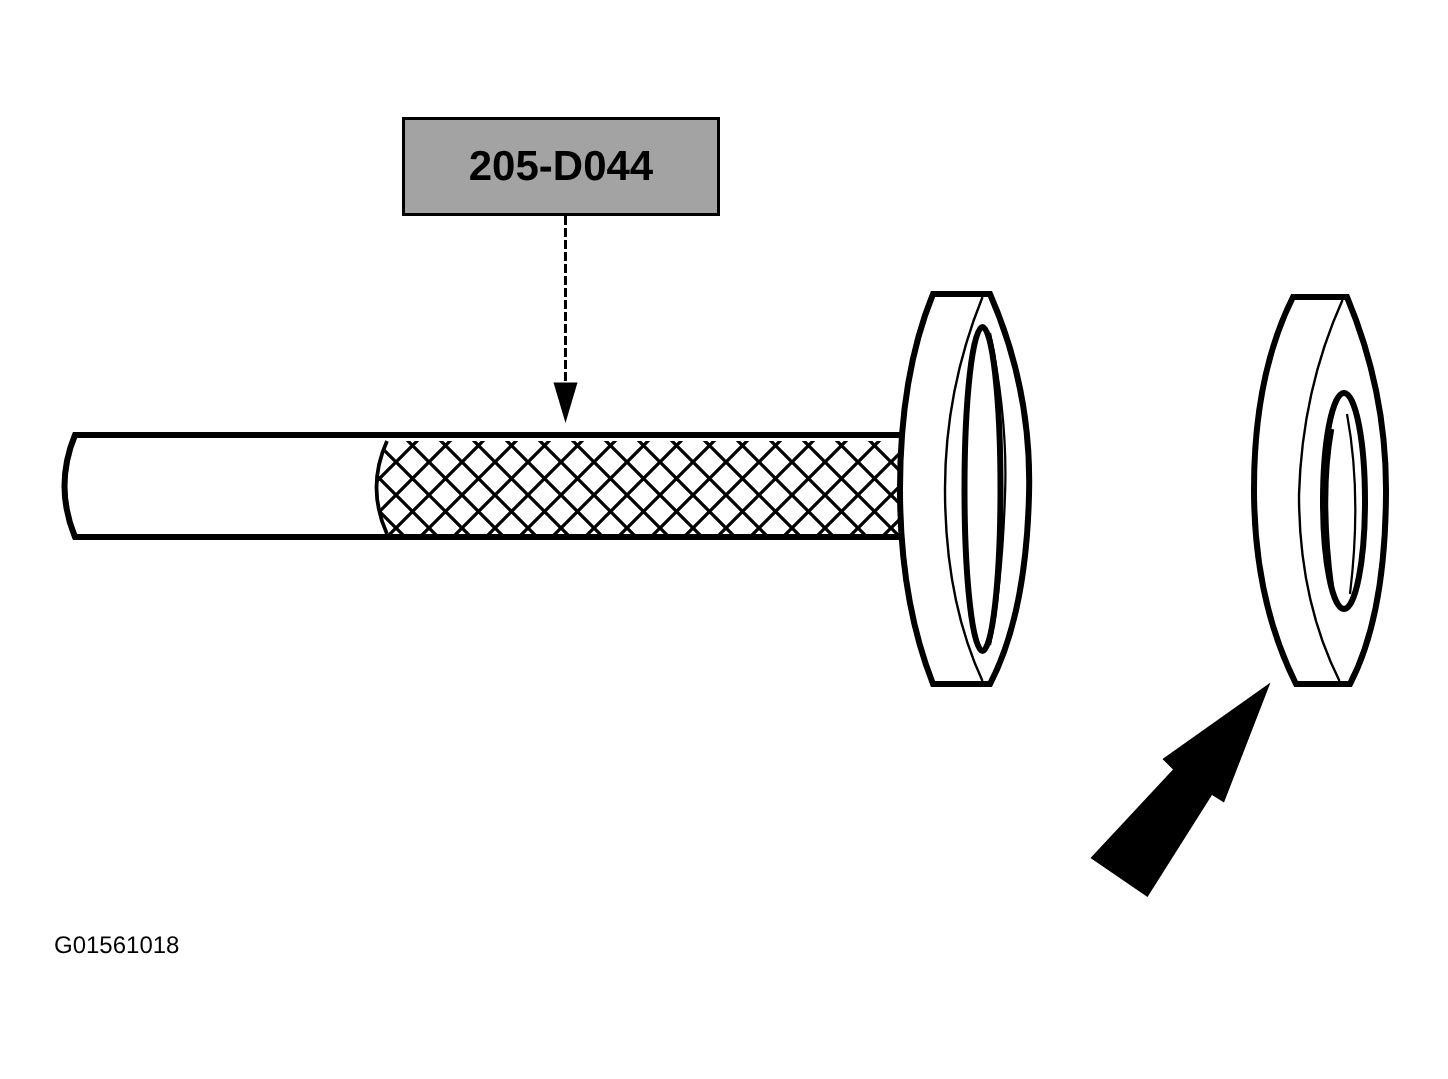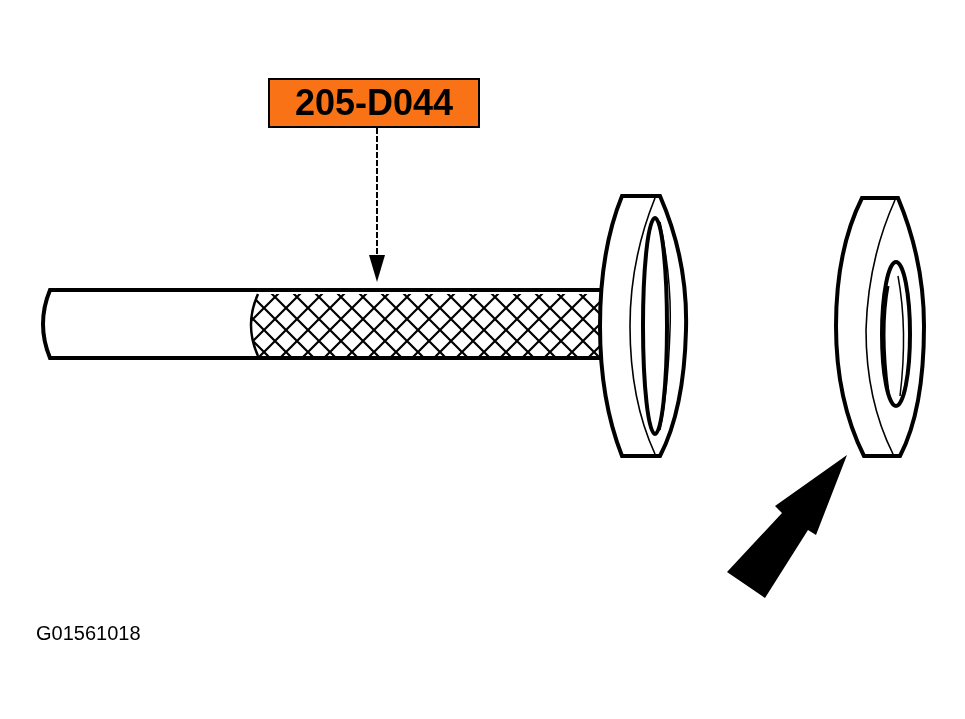--- a/index.html
+++ b/index.html
@@ -1,26 +1,26 @@
 <!DOCTYPE html>
 <html><head>
   <meta charset="utf-8">
   <style>
     html, body { margin: 0; padding: 0; background: #ffffff; }
     body { width: 965px; height: 719px; position: relative; overflow: hidden; font-family: "Liberation Sans", sans-serif; }
     #canvas { position: absolute; left: 0; top: 0; width: 965px; height: 719px; }
     .callout-box {
-      position: absolute; left: 268px; top: 78px; width: 212px; height: 50px;
-      border: 2px solid #000; box-sizing: border-box; background: #f97316;
+      position: absolute; left: 268px; top: 78px; width: 212px; height: 66px;
+      border: 2px solid #000; box-sizing: border-box; background: #a3a3a3;
       display: flex; align-items: center; justify-content: center;
-      font-family: "Liberation Sans", sans-serif; font-weight: bold; font-size: 36px; letter-spacing: 0px; color: #000;
+      font-family: "Liberation Sans", sans-serif; font-weight: bold; font-size: 28px; letter-spacing: 0px; color: #000;
     }
     .figure-id {
       position: absolute; left: 36px; top: 622px;
-      font-family: "Liberation Sans", sans-serif; font-size: 20px; color: #000;
+      font-family: "Liberation Sans", sans-serif; font-size: 16px; color: #000;
     }
   </style>
 </head>
 <body>
 
 <svg id="canvas" viewBox="0 0 965 719" xmlns="http://www.w3.org/2000/svg">
   <defs>
     <pattern id="knurl" patternUnits="userSpaceOnUse" width="22" height="22">
       <path d="M0 0 L22 22 M22 0 L0 22" stroke="#000" stroke-width="2.2" fill="none"></path>
     </pattern>

